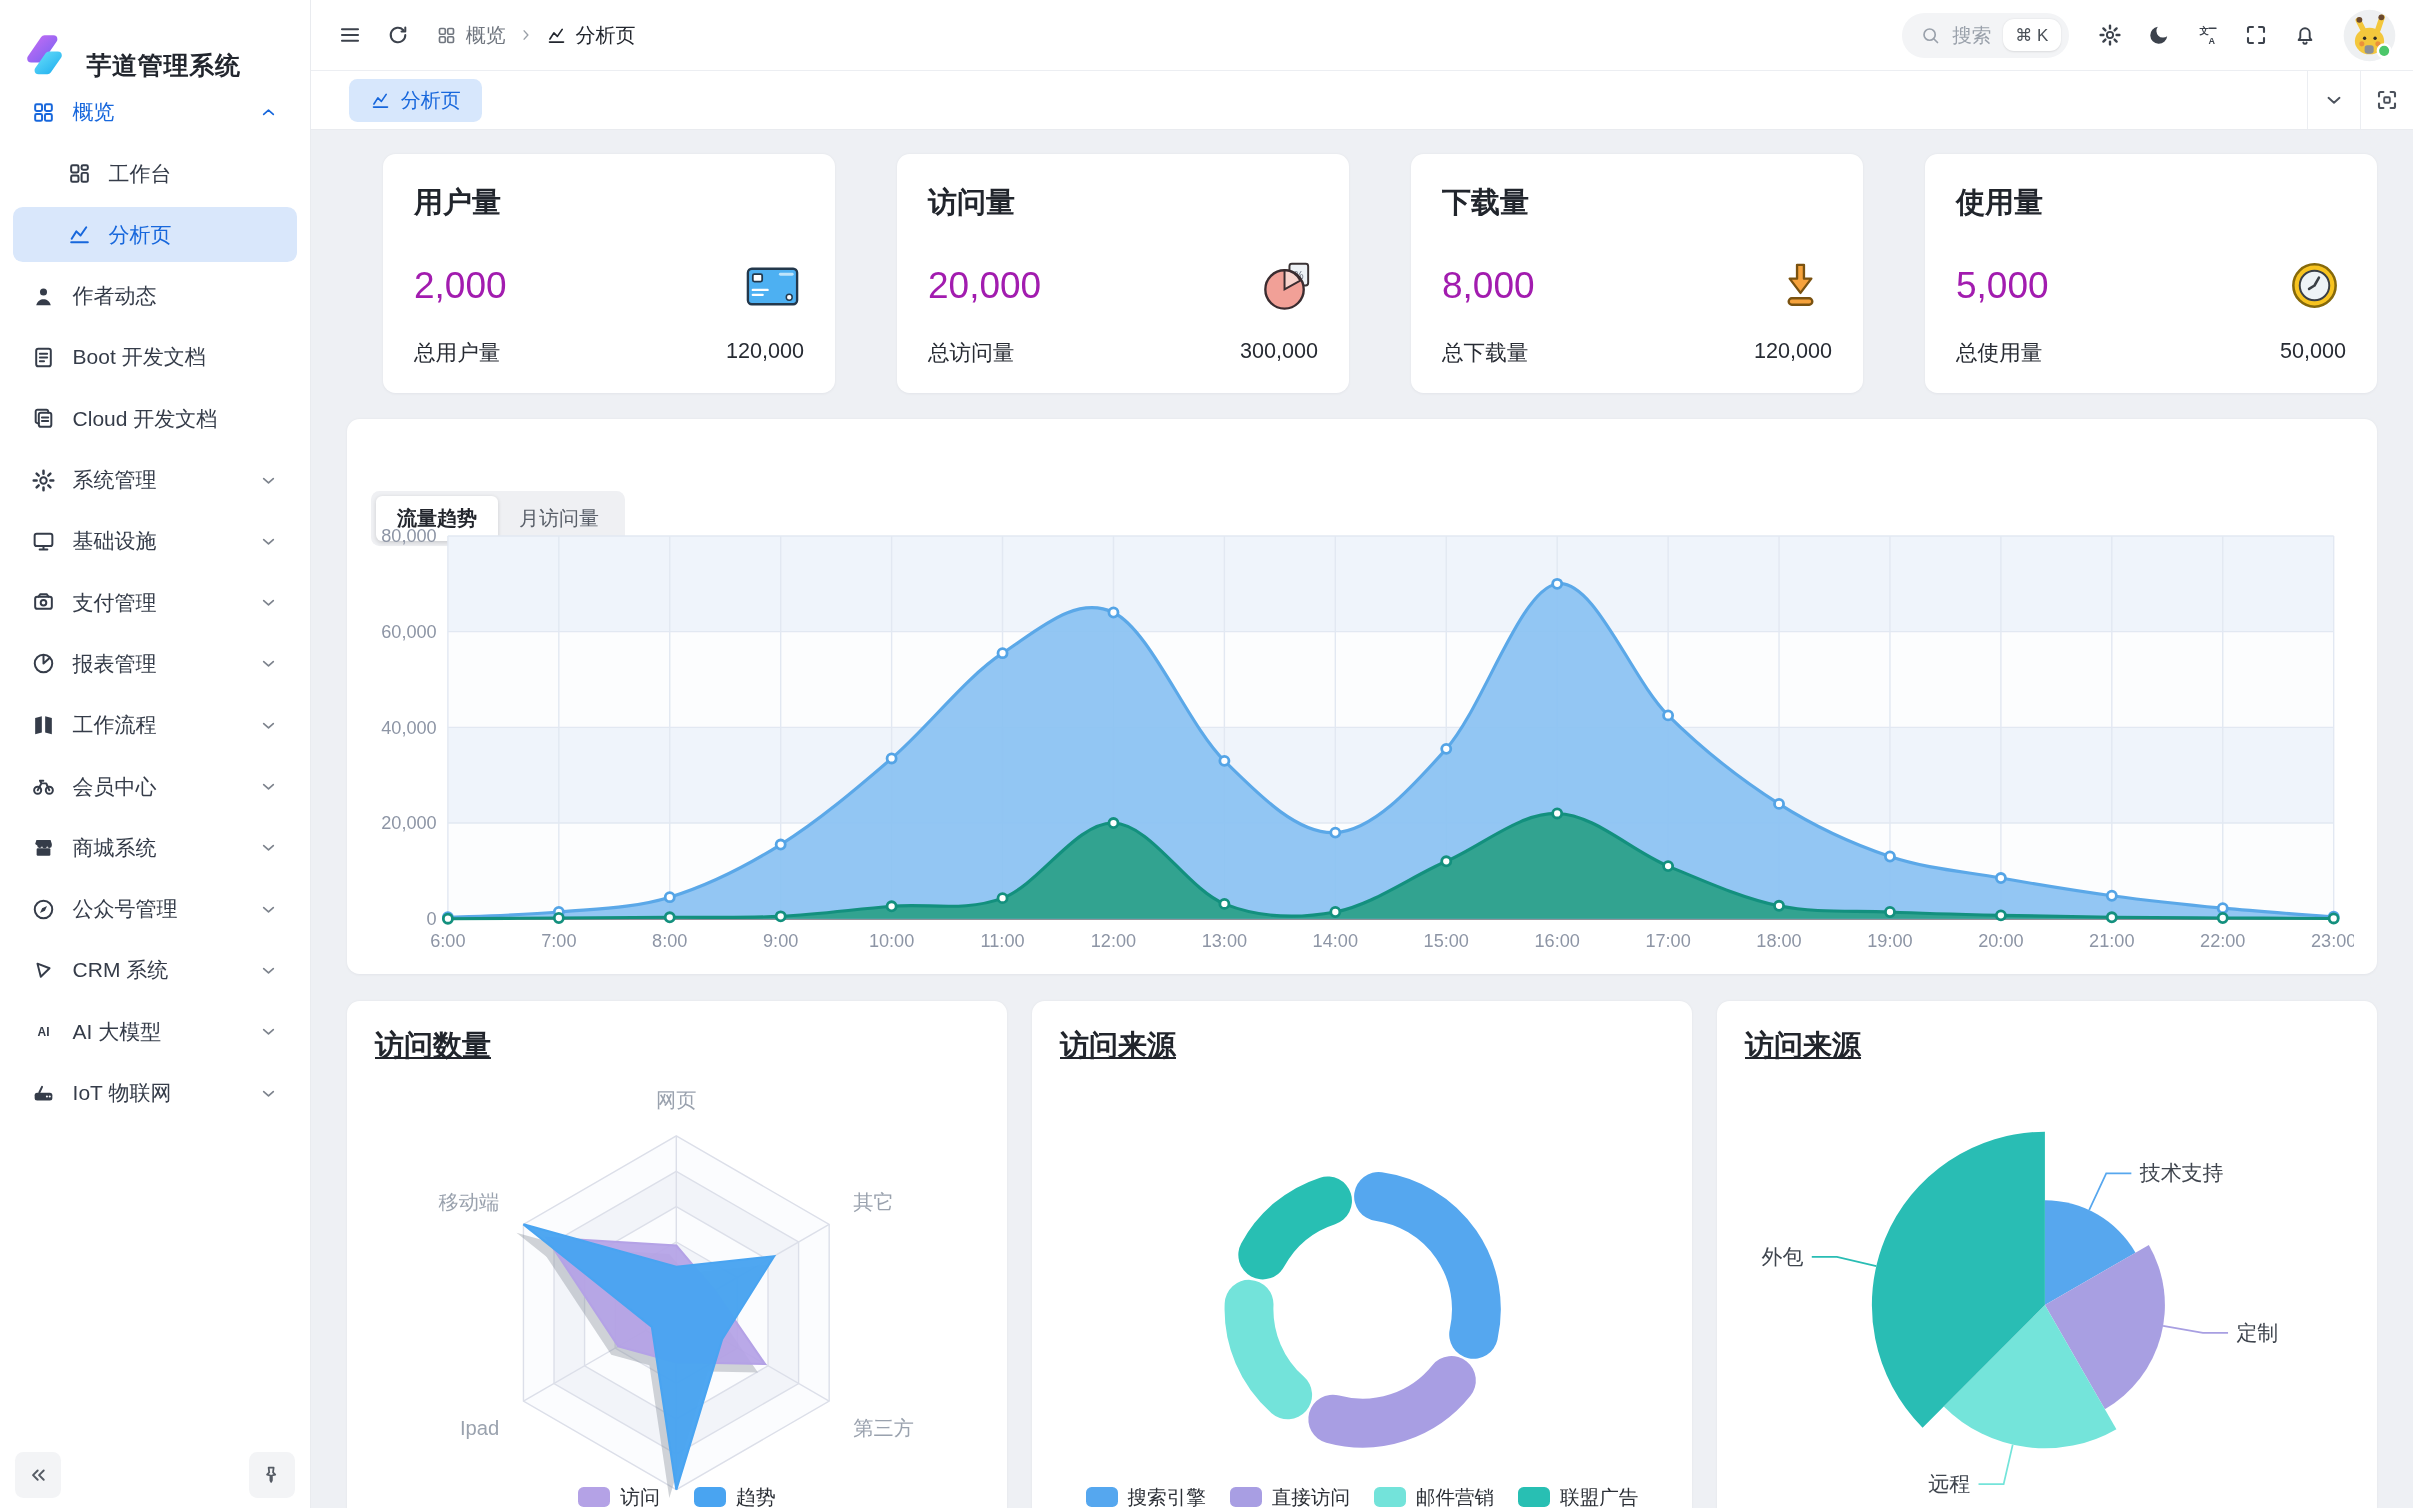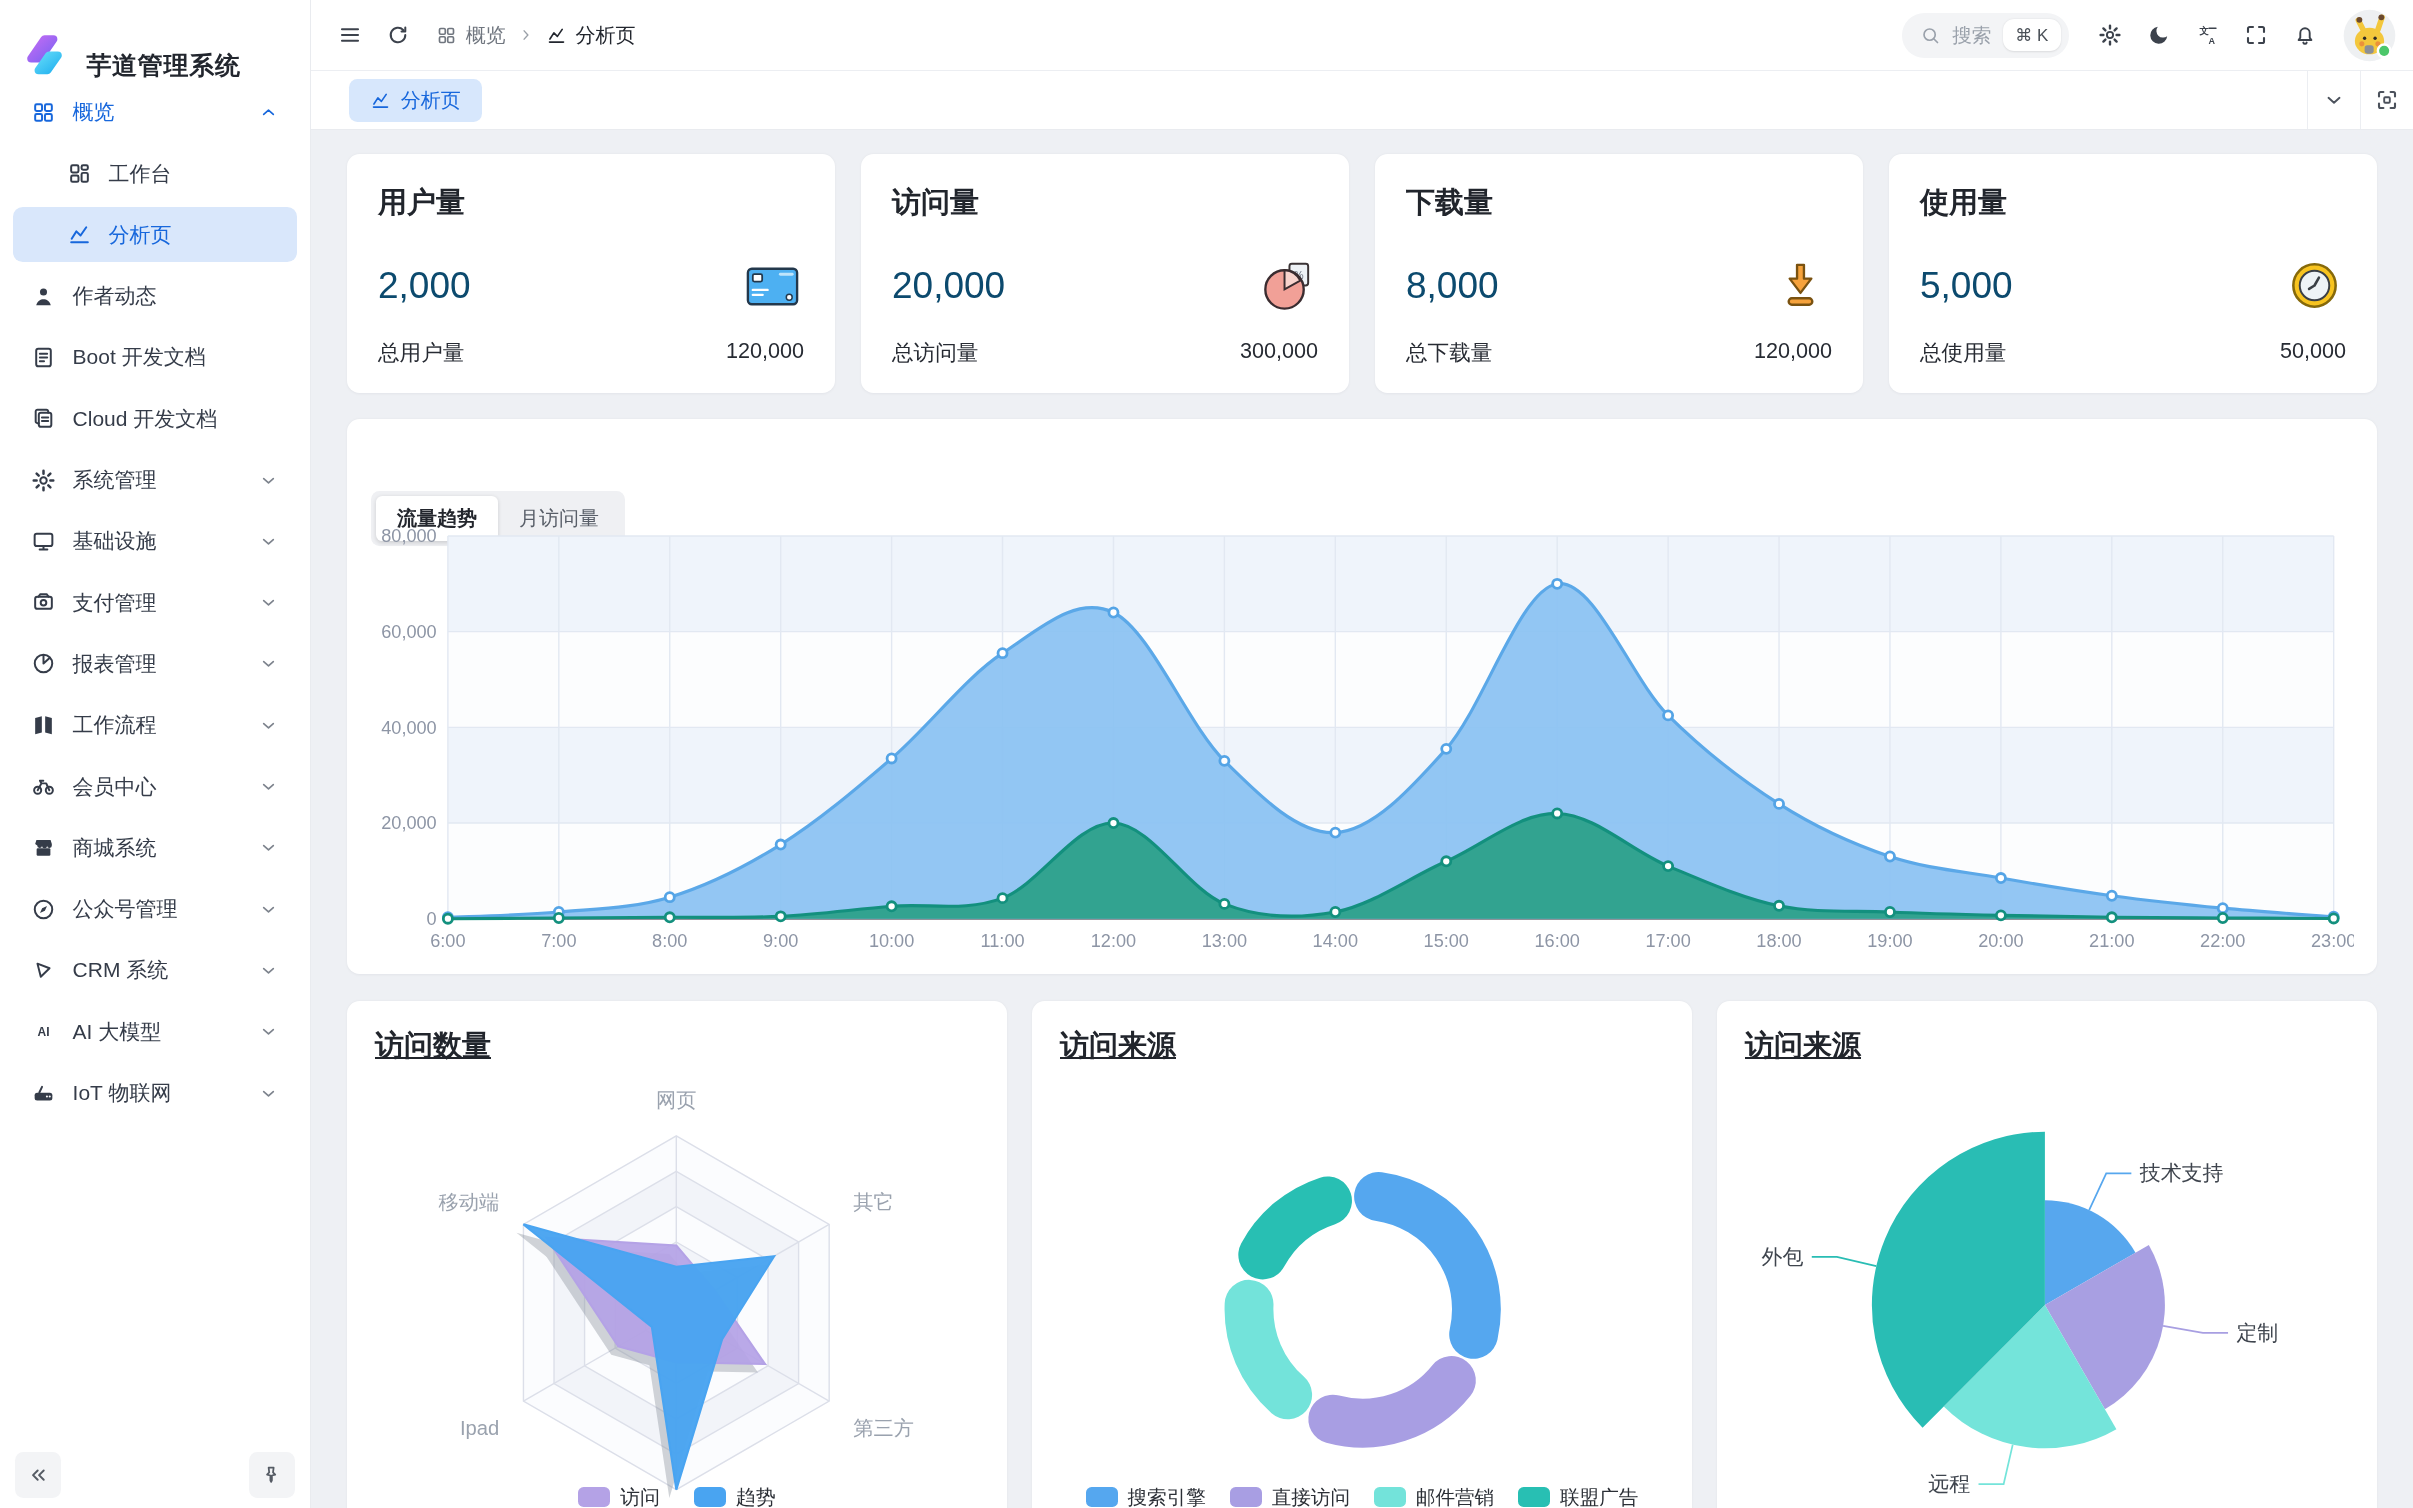--- a/index.html
+++ b/index.html
@@ -47,24 +47,24 @@
 
   .tabbar { height:59px; background:#fff; border-bottom:1.4px solid #e9ebef; display:flex; align-items:center; }
   .tab-active { margin-left:38px; height:43px; background:#d7e7fc; color:#1767dc; display:flex; align-items:center; gap:9.8px; padding:0 21px; border-radius:8.4px; font-size:20px; cursor:pointer; }
   .tab-active svg { width:21px; height:21px; }
   .tabbar-right { margin-left:auto; display:flex; height:100%; }
   .tab-sq { width:53px; height:100%; border-left:1.4px solid #eceef2; display:flex; align-items:center; justify-content:center; color:#4c525c; cursor:pointer; }
   .tab-sq svg { width:24px; height:24px; }
 
   .content { flex:1; padding:24px 36px; overflow:hidden; }
   .stats-row { display:grid; grid-template-columns:repeat(4,1fr); gap:26px; }
-  .stat-card { background:#fff; border-radius:12.6px; height:239px; padding:29px 31px 26.5px; box-shadow:0 0.7px 2.8px rgba(15,23,42,.05); display:flex; flex-direction:column; }
+  .stat-card { background:#fff; border-radius:12.6px; height:239px; padding:29px 31px 26.5px; box-shadow:0 0.7px 2.8px rgba(15,23,42,.05); display:flex; flex-direction:column;margin-left:36px; }
   .stat-title { font-size:29px; font-weight:700; color:#21252c; }
   .stat-mid { display:flex; align-items:center; justify-content:space-between; margin-top:31px; }
-  .stat-value { font-size:37px; font-weight:500; color:#0c4a6e; }
+  .stat-value { font-size:37px; font-weight:500; color:#a21caf; }
   .stat-icon svg { width:63px; height:63px; }
   .stat-bottom { margin-top:auto; display:flex; justify-content:space-between; font-size:21.6px; color:#272b33; }
 
   .trend-card { margin-top:26px; background:#fff; border-radius:12.6px; height:555px; position:relative; padding:24px; box-shadow:0 0.7px 2.8px rgba(15,23,42,.05); }
   .seg { display:inline-flex; background:#eff0f3; border-radius:8.4px; padding:4.9px;margin-top:48px; }
   .seg-tab { padding:9px 21px; font-size:20px; color:#585e68; border-radius:6.3px; cursor:pointer; }
   .seg-tab.on { background:#fff; color:#23262d; font-weight:700; box-shadow:0 1.4px 4.2px rgba(0,0,0,.14); }
   #areaChart { position:absolute; left:24px; top:103px; }
 
   .bottom-row { display:grid; grid-template-columns:repeat(3,1fr); gap:25px; margin-top:26.5px; }

